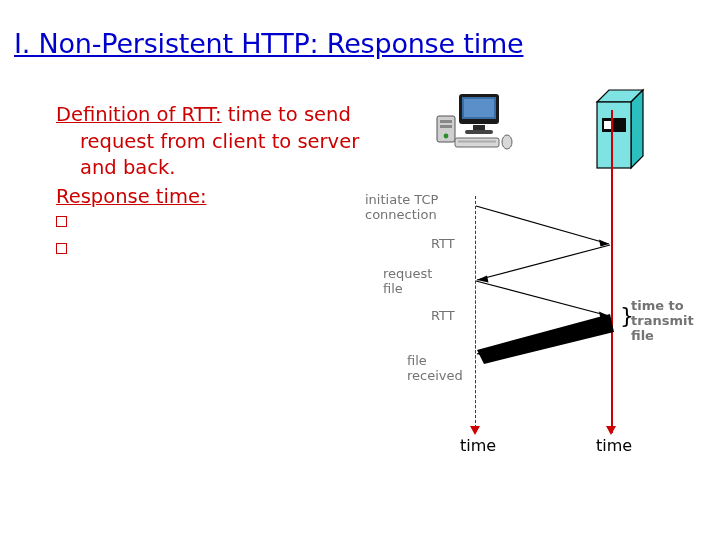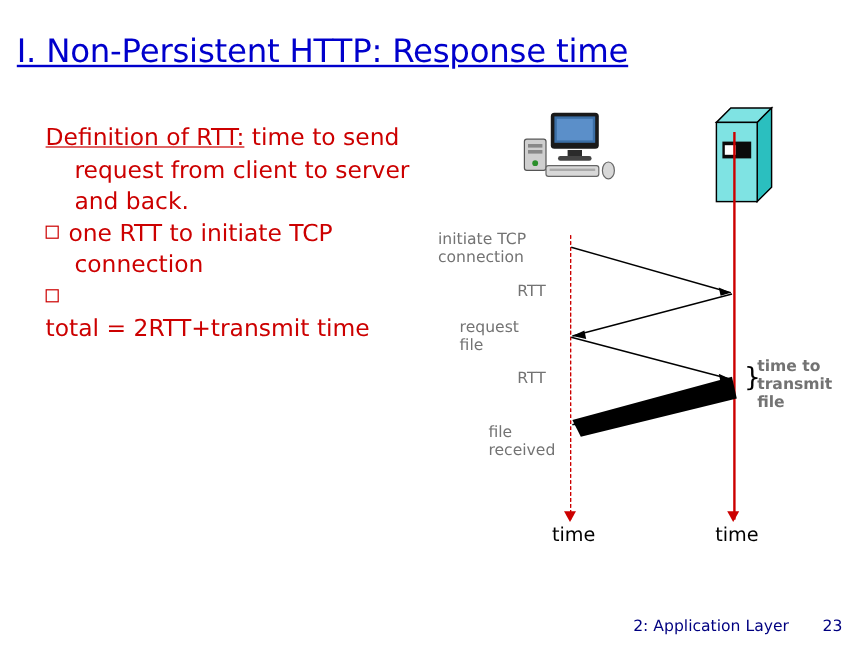--- a/index.html
+++ b/index.html
@@ -26,21 +26,21 @@
     top: 28px;
     width: 690px;
     font-size: 27px;
     color: #0000cc;
     text-decoration: underline;
     font-family: "DejaVu Sans", sans-serif;
     letter-spacing: -0.2px;
   }
   #bodytext {
     position: absolute;
-    left: 38px;
+    left: 56px;
     top: 102px;
     width: 340px;
     color: #cc0000;
     font-size: 19.5px;
     line-height: 26.5px;
   }
   .para {
     margin: 0;
     padding: 0;
   }
@@ -138,23 +138,23 @@
 </style>
 </head>
 <body>
 
 <div id="slide">
 
   <div id="title">I. Non-Persistent HTTP: Response time</div>
 
   <div id="bodytext">
     <div class="para indent"><span class="ul">Definition of RTT:</span><span> time to send request from client to server and back.</span></div>
-    <div class="bullet-row"><span class="bsq"></span><span>one RTT to initiate TCP connection</span></div>
+    <div class="para" style="margin-top:2px;"><span class="ul">Response time:</span></div>
     <div class="bullet-row"><span class="bsq"></span></div>
-    <div class="para">total = 2RTT+transmit time</div>
+    <div class="bullet-row"><span class="bsq"></span></div>
   </div>
 
   <div id="diagram">
 
     <div id="client-icon">
       <svg width="84" height="66" viewBox="0 0 84 66" xmlns="http://www.w3.org/2000/svg">
 
         <rect x="26" y="2" width="40" height="30" rx="3" fill="#1a1a1a"></rect>
         <rect x="29" y="5" width="34" height="22" fill="#3b6ea5"></rect>
         <rect x="31" y="7" width="30" height="18" fill="#5b8fc9"></rect>
@@ -214,17 +214,14 @@
     <div class="dlabel" style="left:52px; top:265px;"><span>file</span><br><span>received</span></div>
 
     <div class="brace" style="left:265px; top:215px; font-size:22px; color:#000;">}</div>
     <div class="dlabel" style="left:276px; top:210px; font-weight:bold;"><span>time to</span><br><span>transmit</span><br><span>file</span></div>
 
     <div class="dtime" style="left:105px; top:348px;"><span>time</span></div>
     <div class="dtime" style="left:241px; top:348px;"><span>time</span></div>
 
   </div>
 
-  <div id="footer-layer">
-    <span class="lbl">2: Application Layer</span><span class="num">23</span>
-  </div>
 
 </div>
 
 </body></html>

